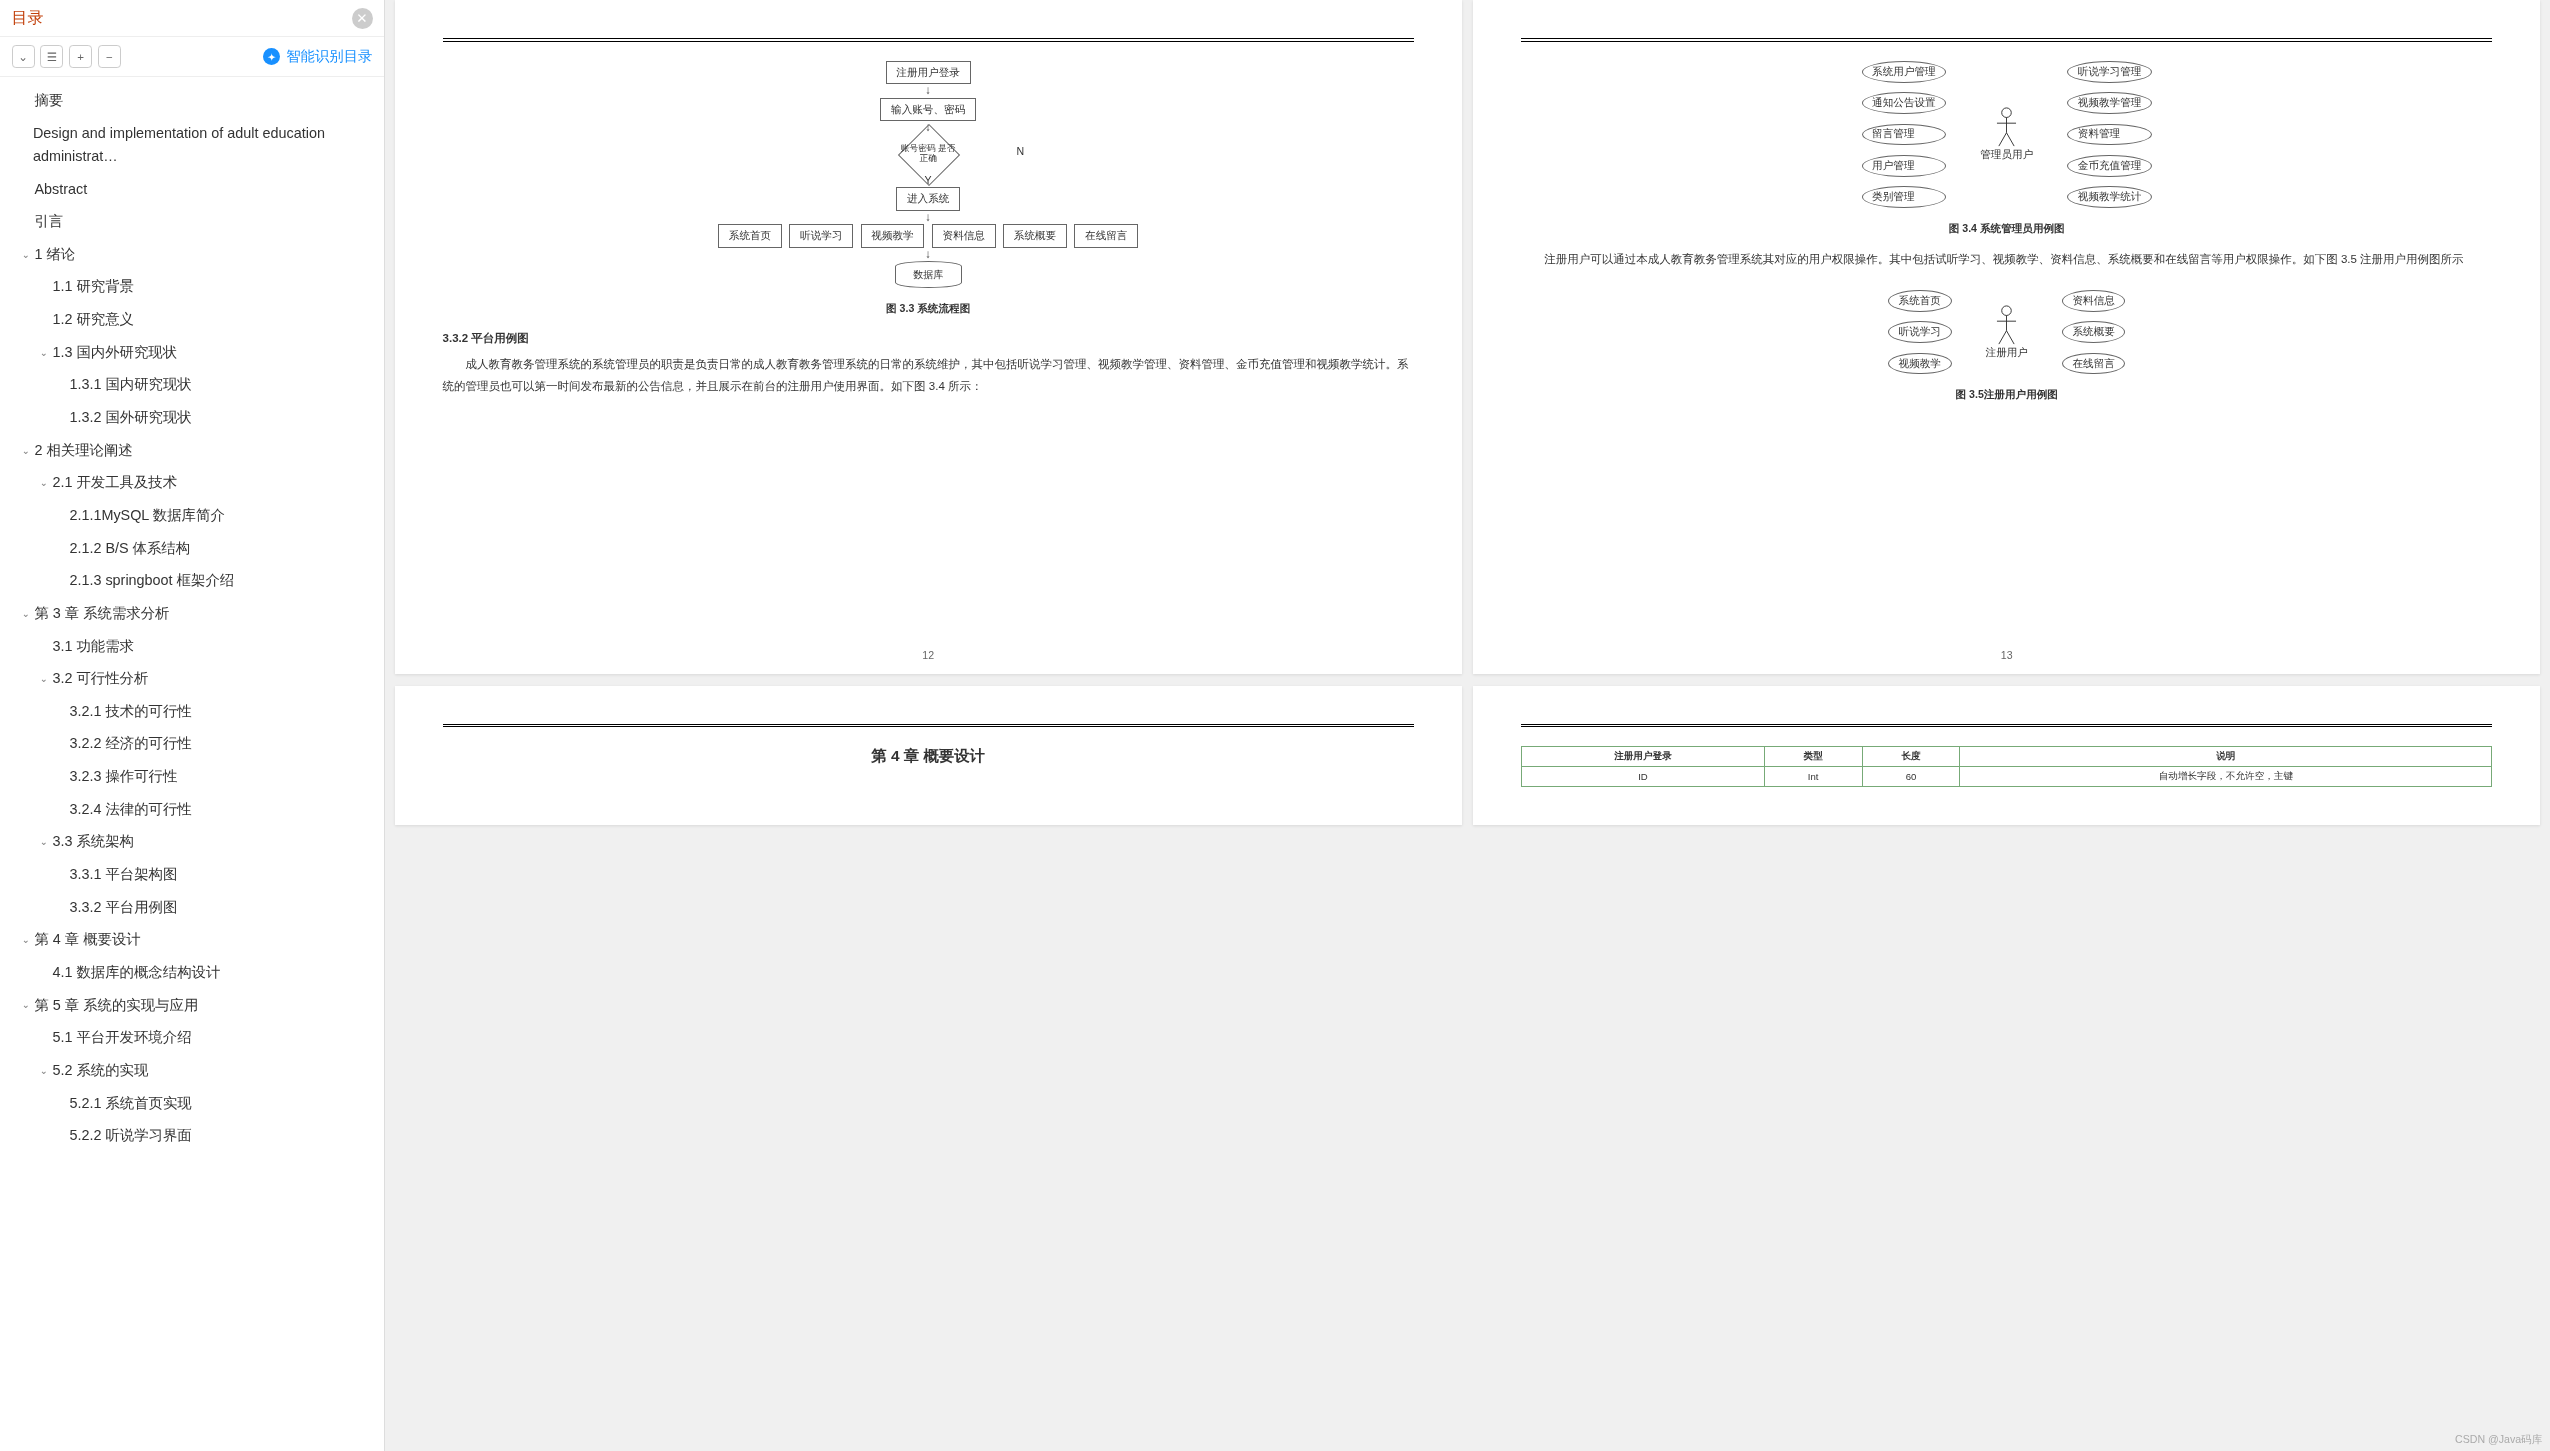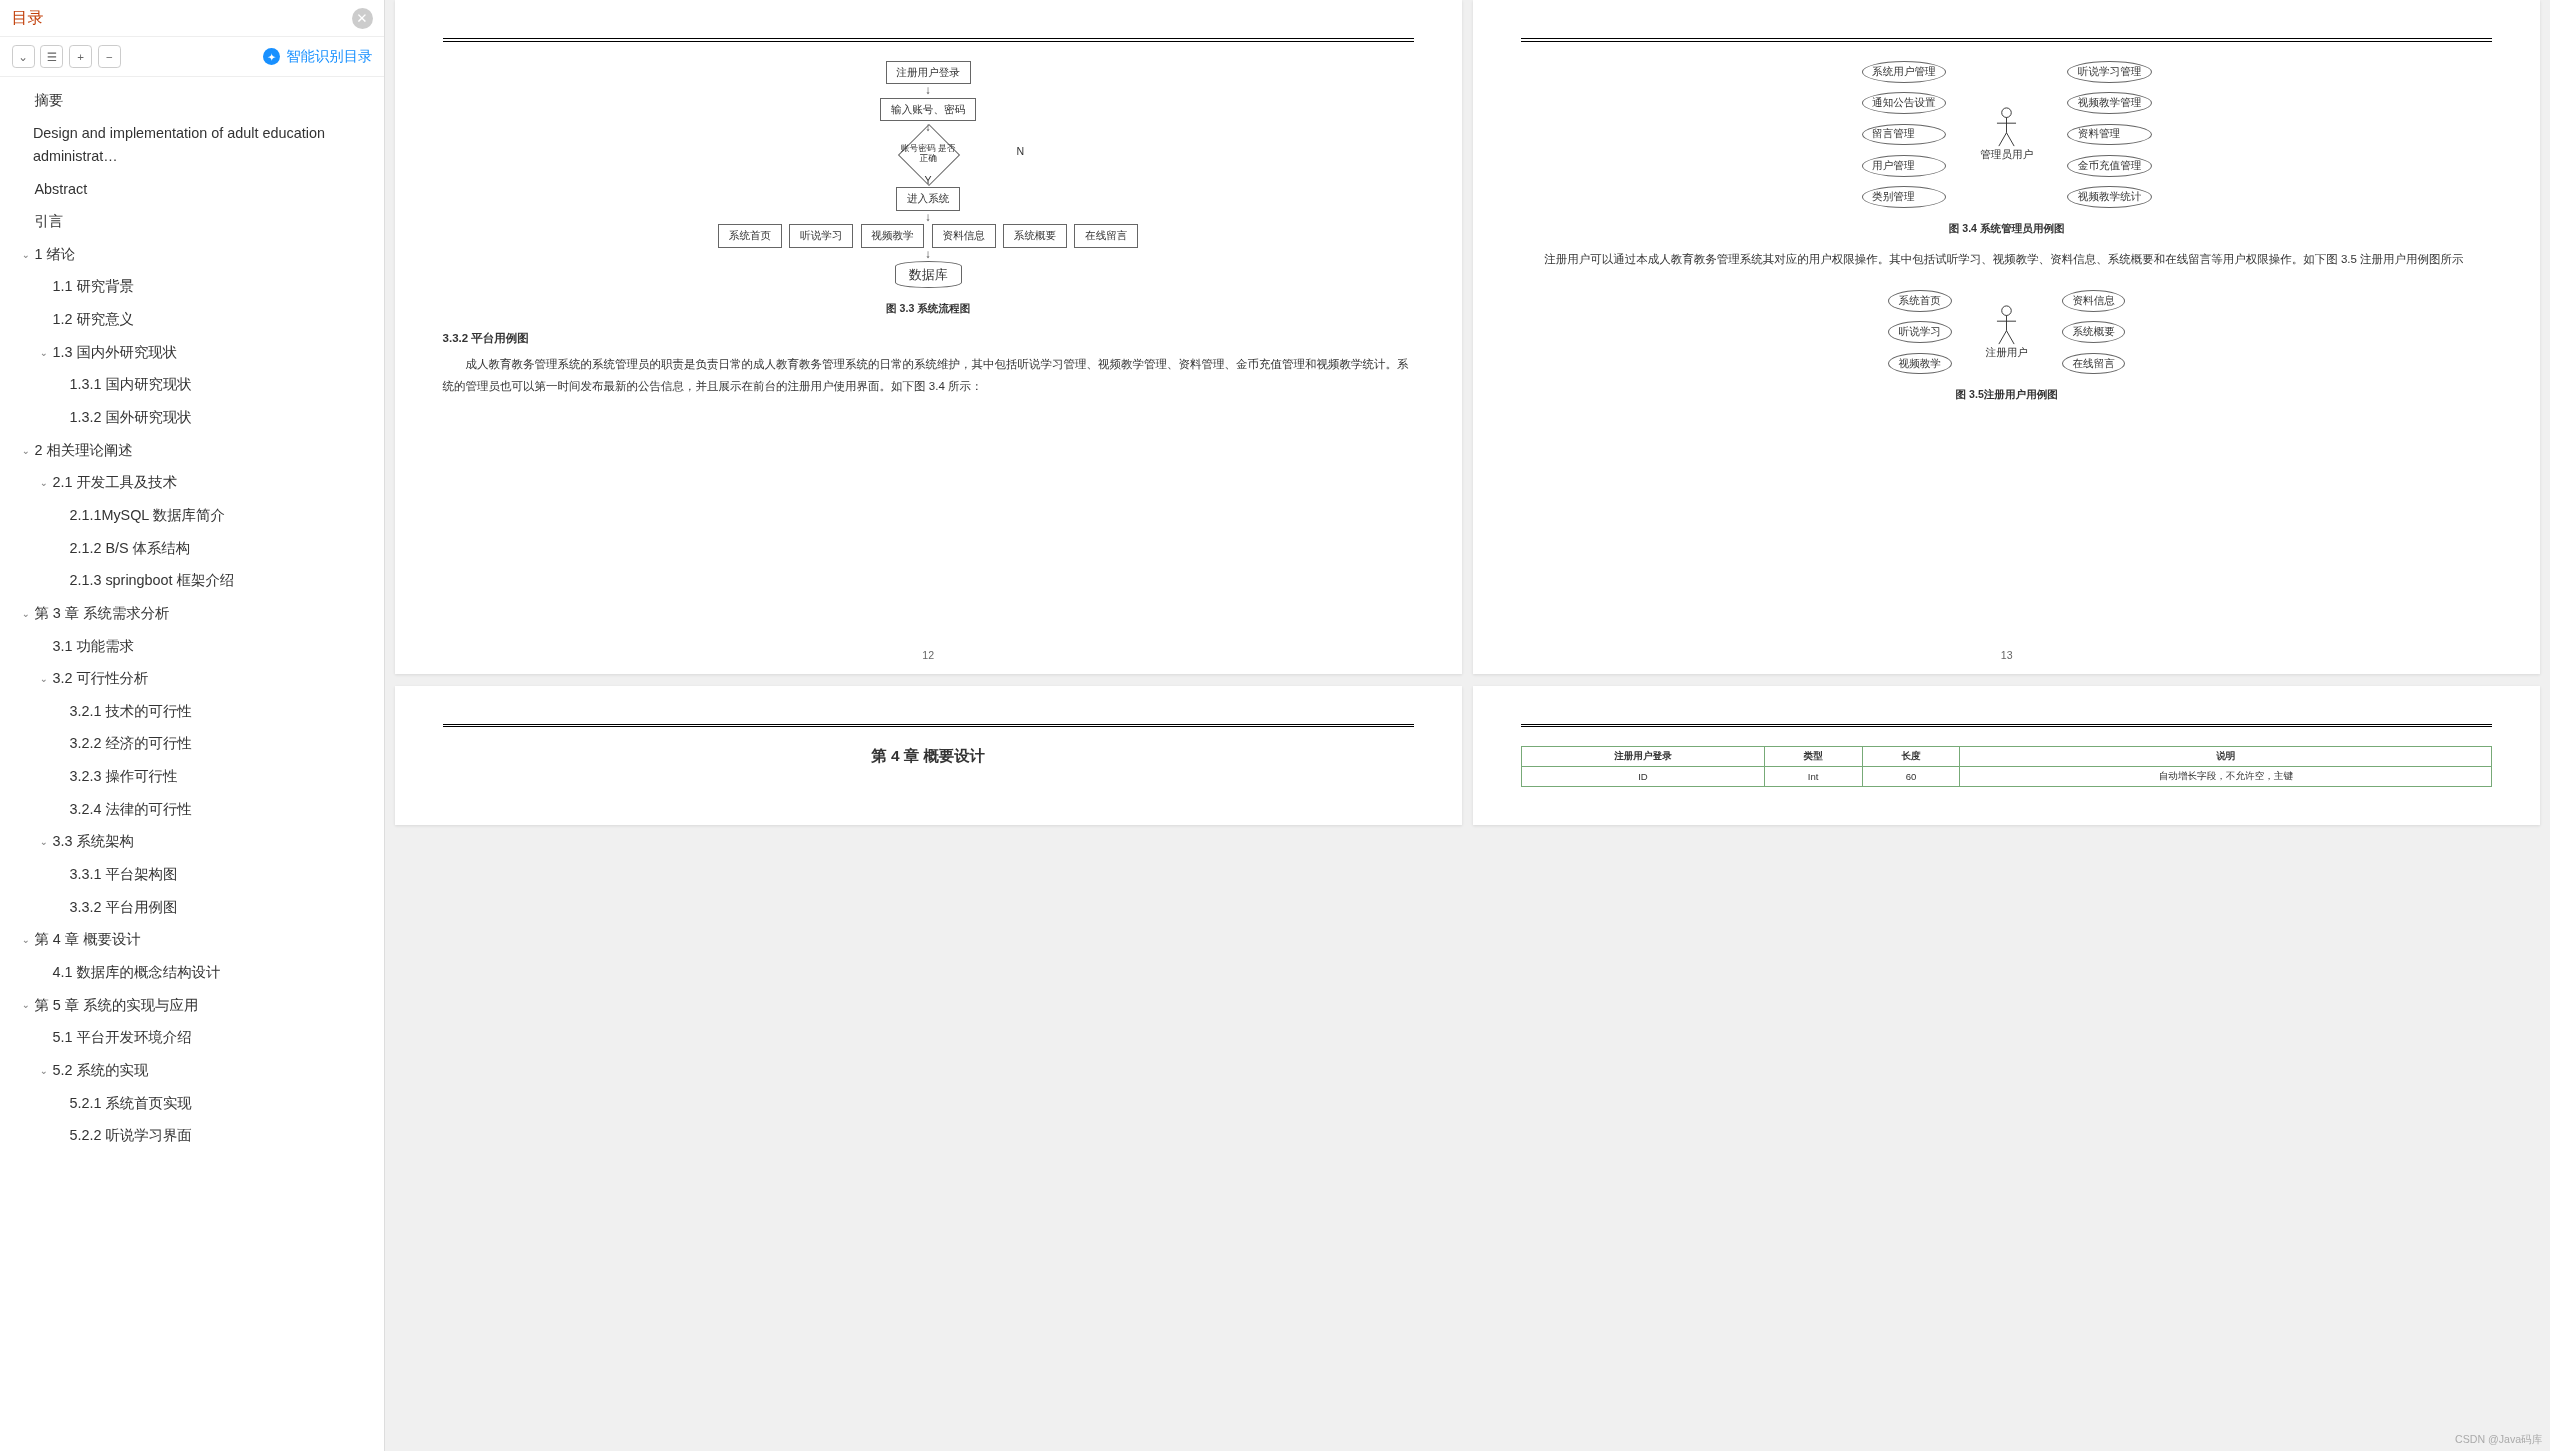--- a/index.html
+++ b/index.html
@@ -38,21 +38,21 @@
 .uc-e{border:1px solid #666;border-radius:50%/50%;padding:2.9px 9.6px;font-size:10.6px;white-space:nowrap}
 .actor{display:flex;flex-direction:column;align-items:center;font-size:10.6px}
 .actor svg{width:29px;height:42px}
 .ch-title{text-align:center;font-size:15.4px;font-weight:bold;margin:19px 0}
 table.dbt{border-collapse:collapse;width:100%;font-size:9.6px}
 table.dbt th,table.dbt td{border:1px solid #7a7;padding:2.9px;text-align:center}
 .watermark{position:fixed;bottom:3.8px;right:7.7px;font-size:10.6px;color:#aaa}
 .rhombus{width:58px;height:38px;position:relative;display:flex;align-items:center;justify-content:center}
 .rhombus::before{content:"";position:absolute;width:42px;height:42px;border:1px solid #666;transform:rotate(45deg);top:-1.9px;left:7.7px}
 .rhombus span{position:relative;font-size:8.7px;text-align:center;line-height:1.1}
-.cylinder{width:67px;height:27px;border:1px solid #666;border-radius:50%/20%;display:flex;align-items:center;justify-content:center;font-size:13px}
+.cylinder{width:67px;height:27px;border:1px solid #666;border-radius:50%/20%;display:flex;align-items:center;justify-content:center;font-size:10px}
 .nlabel{position:absolute;font-size:10.6px}
 </style>
 </head>
 <body>
 
 <div class="sidebar">
   <div class="sb-head">
     <div class="sb-title">目录</div>
     <div class="close-btn">✕</div>
   </div>

